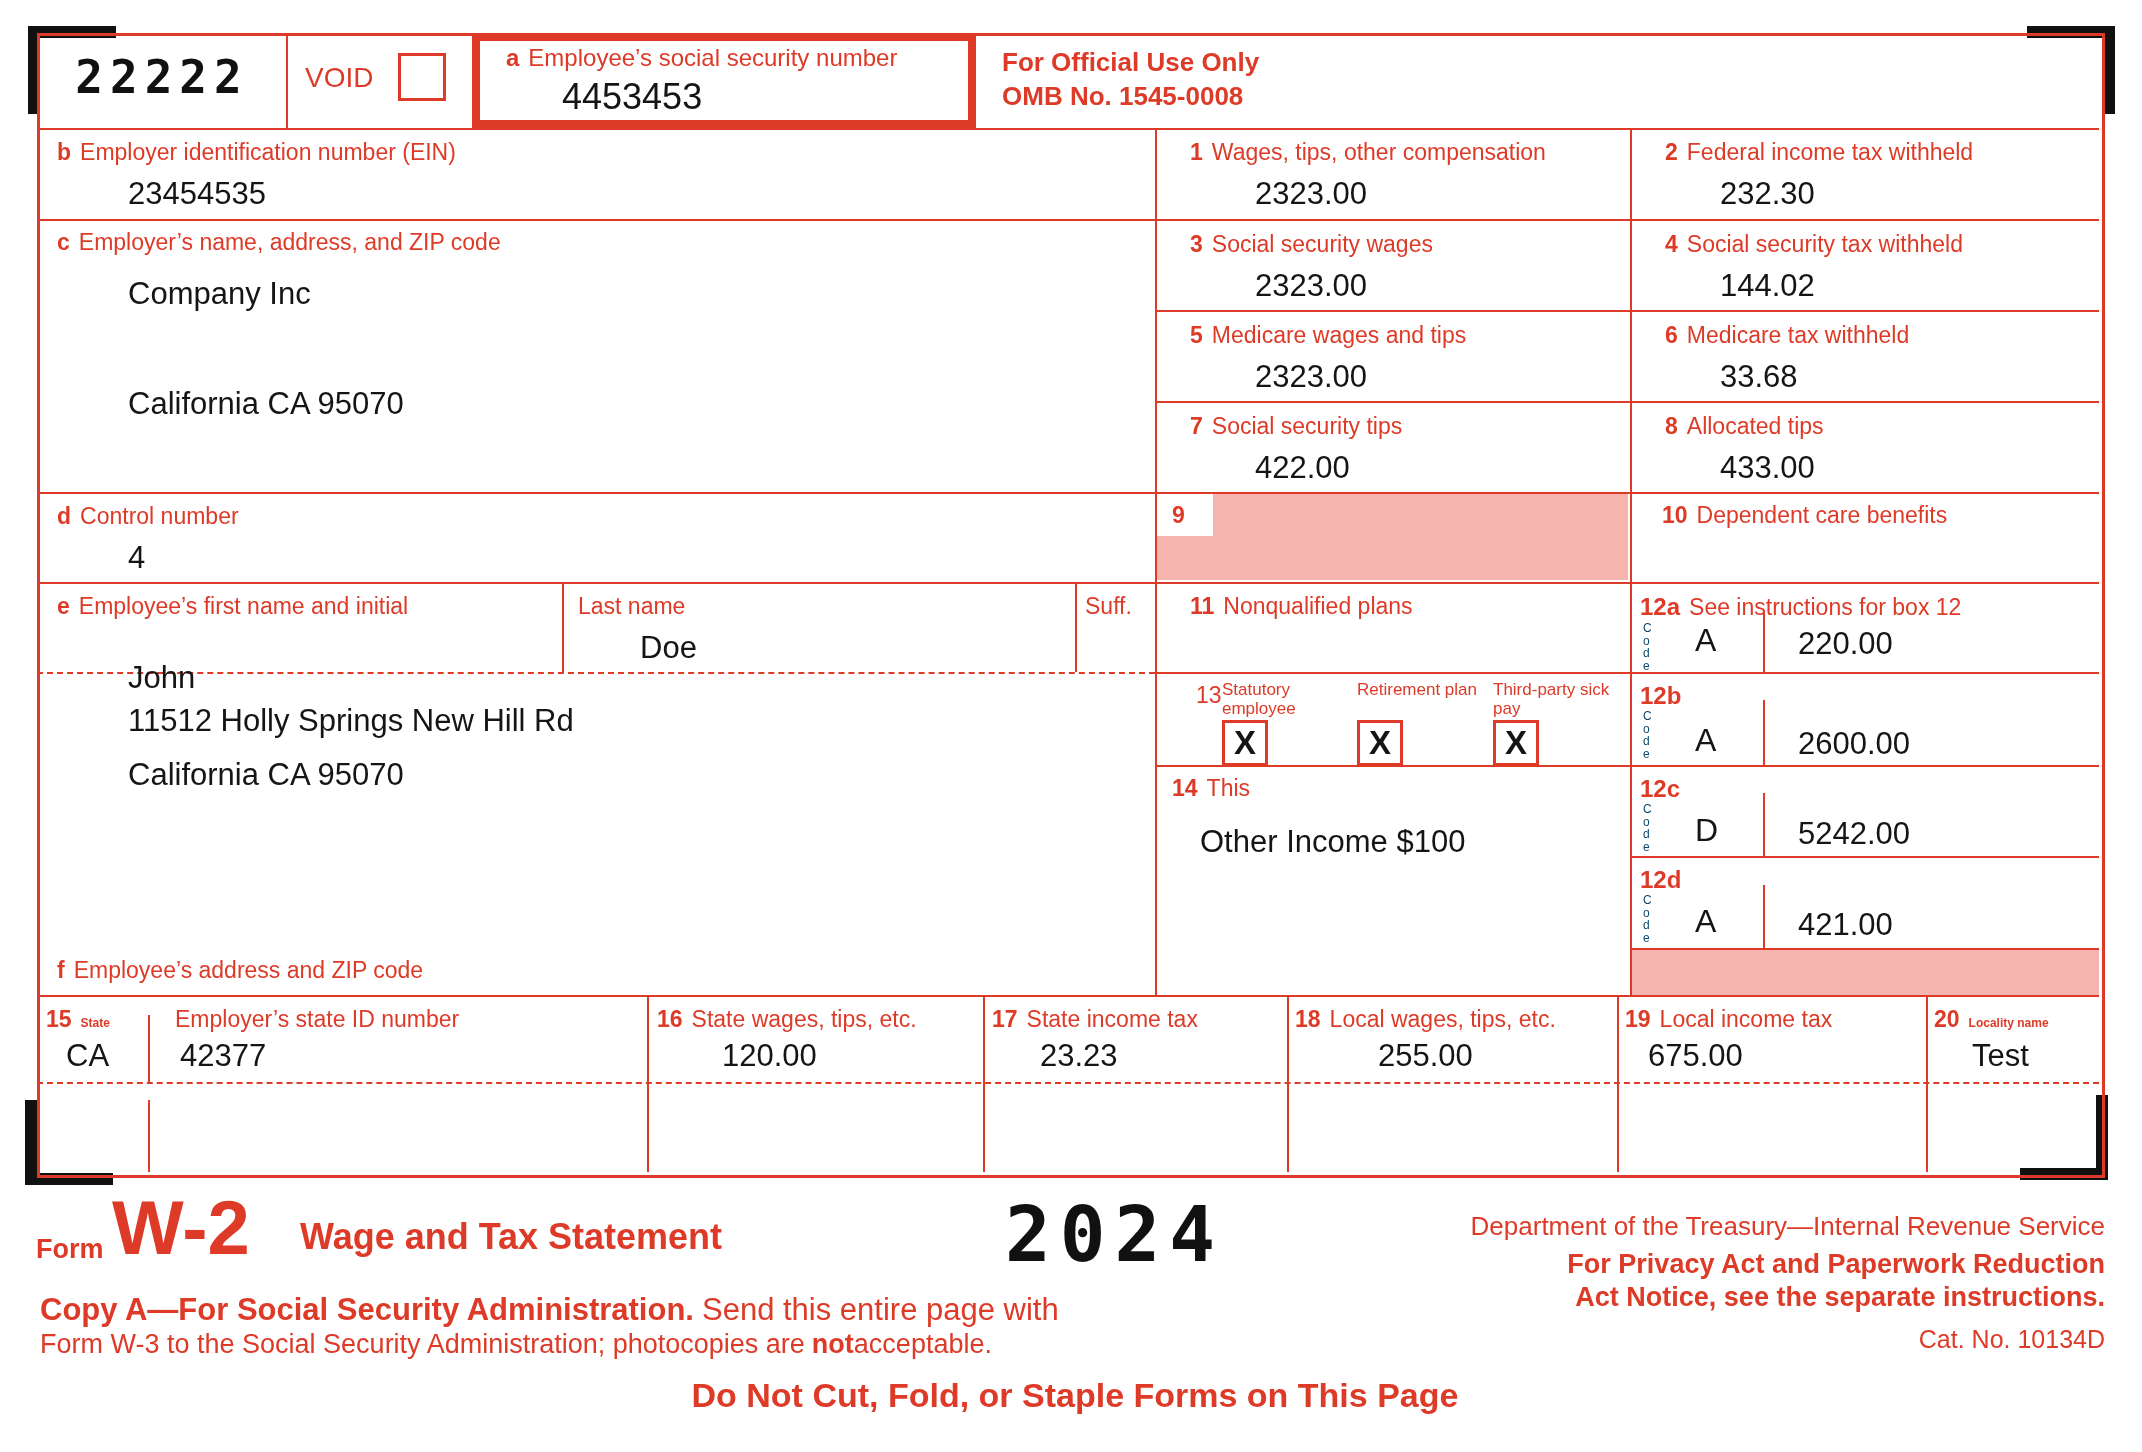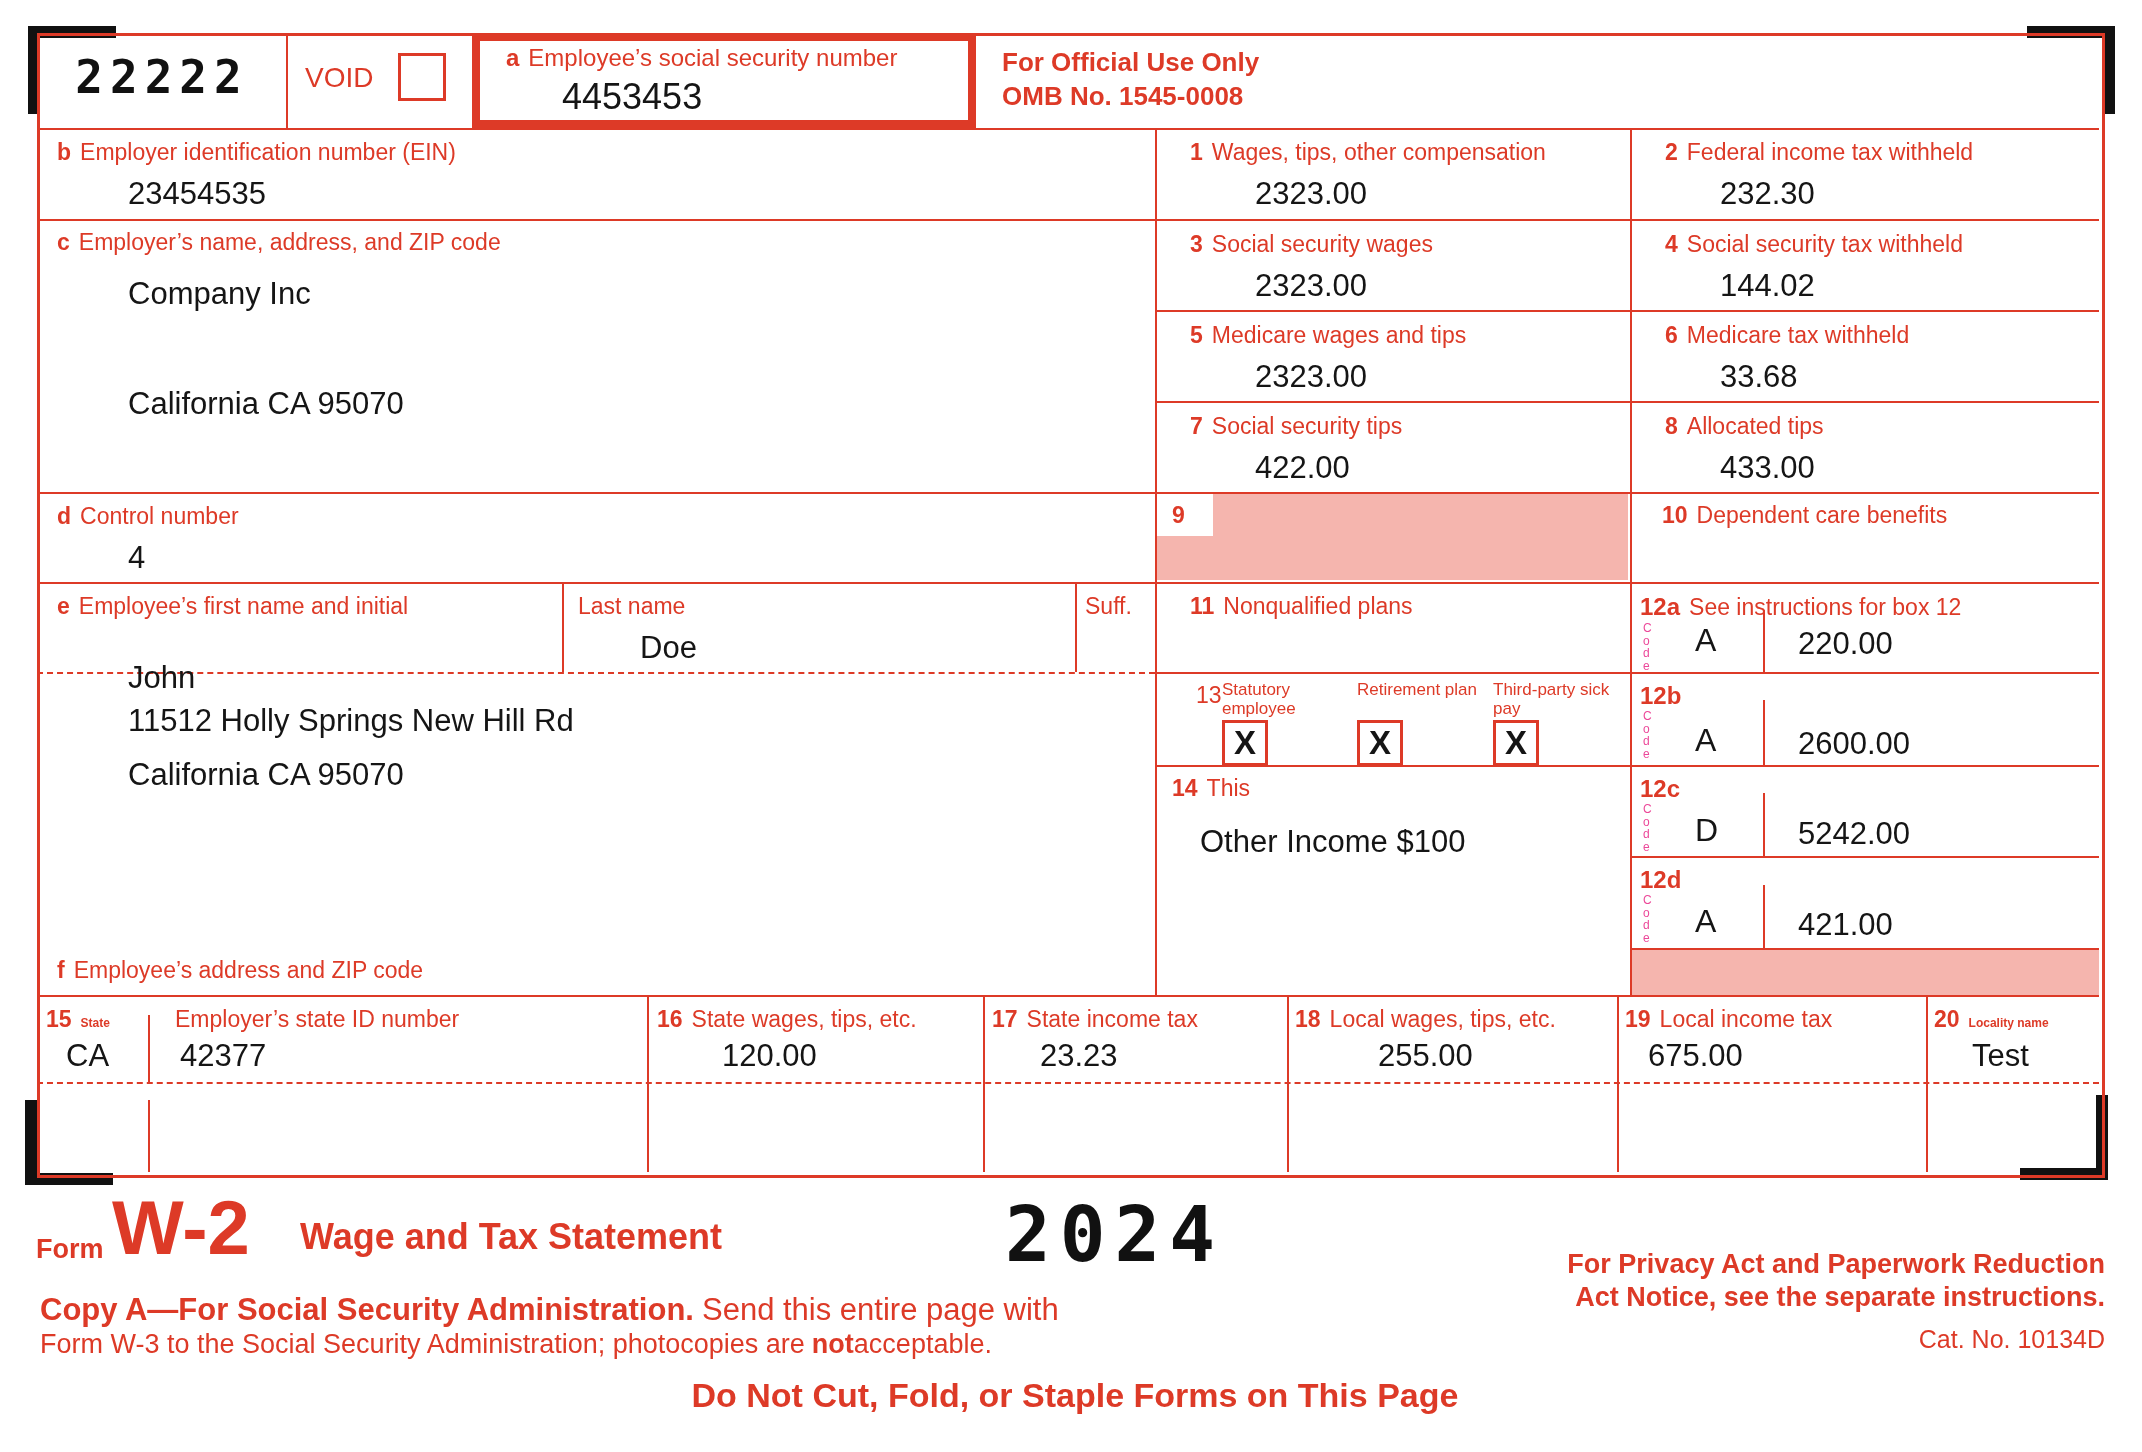--- a/index.html
+++ b/index.html
@@ -18,21 +18,21 @@
   .val{position:absolute;color:#151515;font-size:31px;white-space:nowrap;}
   .big{font-size:36px;}
   .seg{font-family:"DejaVu Sans Mono", monospace;font-weight:bold;color:#111;}
   .boldred{position:absolute;color:#DD3A27;font-weight:bold;white-space:nowrap;}
   .pink{position:absolute;background:#F5B5AE;}
   .blk{position:absolute;background:#111;}
   .cb{position:absolute;width:40px;height:40px;border:3px solid #DD3A27;
       display:flex;align-items:center;justify-content:center;
       color:#151515;font-size:33px;font-weight:bold;}
   .cblbl{position:absolute;color:#DD3A27;font-size:17px;line-height:19px;width:120px;}
-  .codeword{position:absolute;color:#ec4899;font-size:12px;line-height:12.5px;width:12px;
+  .codeword{position:absolute;color:#0c4a6e;font-size:12px;line-height:12.5px;width:12px;
             word-break:break-all;}
   .codeletter{position:absolute;color:#151515;font-size:32px;}
   .footred{position:absolute;color:#DD3A27;white-space:nowrap;}
 </style>
 </head>
 <body>
 
 <div class="sheet">
 
   <div class="blk" style="left:28px;top:26px;width:88px;height:12px;"></div>
@@ -192,17 +192,18 @@
   <div class="footred" style="left:36px;top:1234px;font-size:27px;font-weight:bold;">Form</div>
   <div class="footred" style="left:112px;top:1192px;font-size:76px;font-weight:bold;line-height:0.95;">W-2</div>
   <div class="footred" style="left:300px;top:1216px;font-size:36px;font-weight:bold;">Wage and Tax Statement</div>
   <div class="abs seg" style="left:1005px;top:1190px;font-size:76px;letter-spacing:9px;">2024</div>
 
   <div class="footred" style="left:40px;top:1292px;font-size:31px;"><span style="font-weight:bold;">Copy A—For Social Security Administration.</span><span style="margin-left:8px;">Send this entire page with</span></div>
   <div class="footred" style="left:40px;top:1329px;font-size:27px;"><span>Form W-3 to the Social Security Administration; photocopies are</span><span style="font-weight:bold;margin-left:7px;">not</span><span style="">acceptable.</span></div>
 
   <div class="footred" style="left:500px;top:1376px;width:1150px;text-align:center;font-size:34px;font-weight:bold;">Do Not Cut, Fold, or Staple Forms on This Page</div>
 
+  <div class="footred" style="left:1350px;top:1211px;width:755px;text-align:right;font-size:26px;">Department of the Treasury—Internal Revenue Service</div>
   <div class="footred" style="left:1350px;top:1249px;width:755px;text-align:right;font-size:27px;font-weight:bold;">For Privacy Act and Paperwork Reduction</div>
   <div class="footred" style="left:1350px;top:1282px;width:755px;text-align:right;font-size:27px;font-weight:bold;">Act Notice, see the separate instructions.</div>
   <div class="footred" style="left:1350px;top:1325px;width:755px;text-align:right;font-size:25px;">Cat. No. 10134D</div>
 
 </div>
 
 </body></html>

